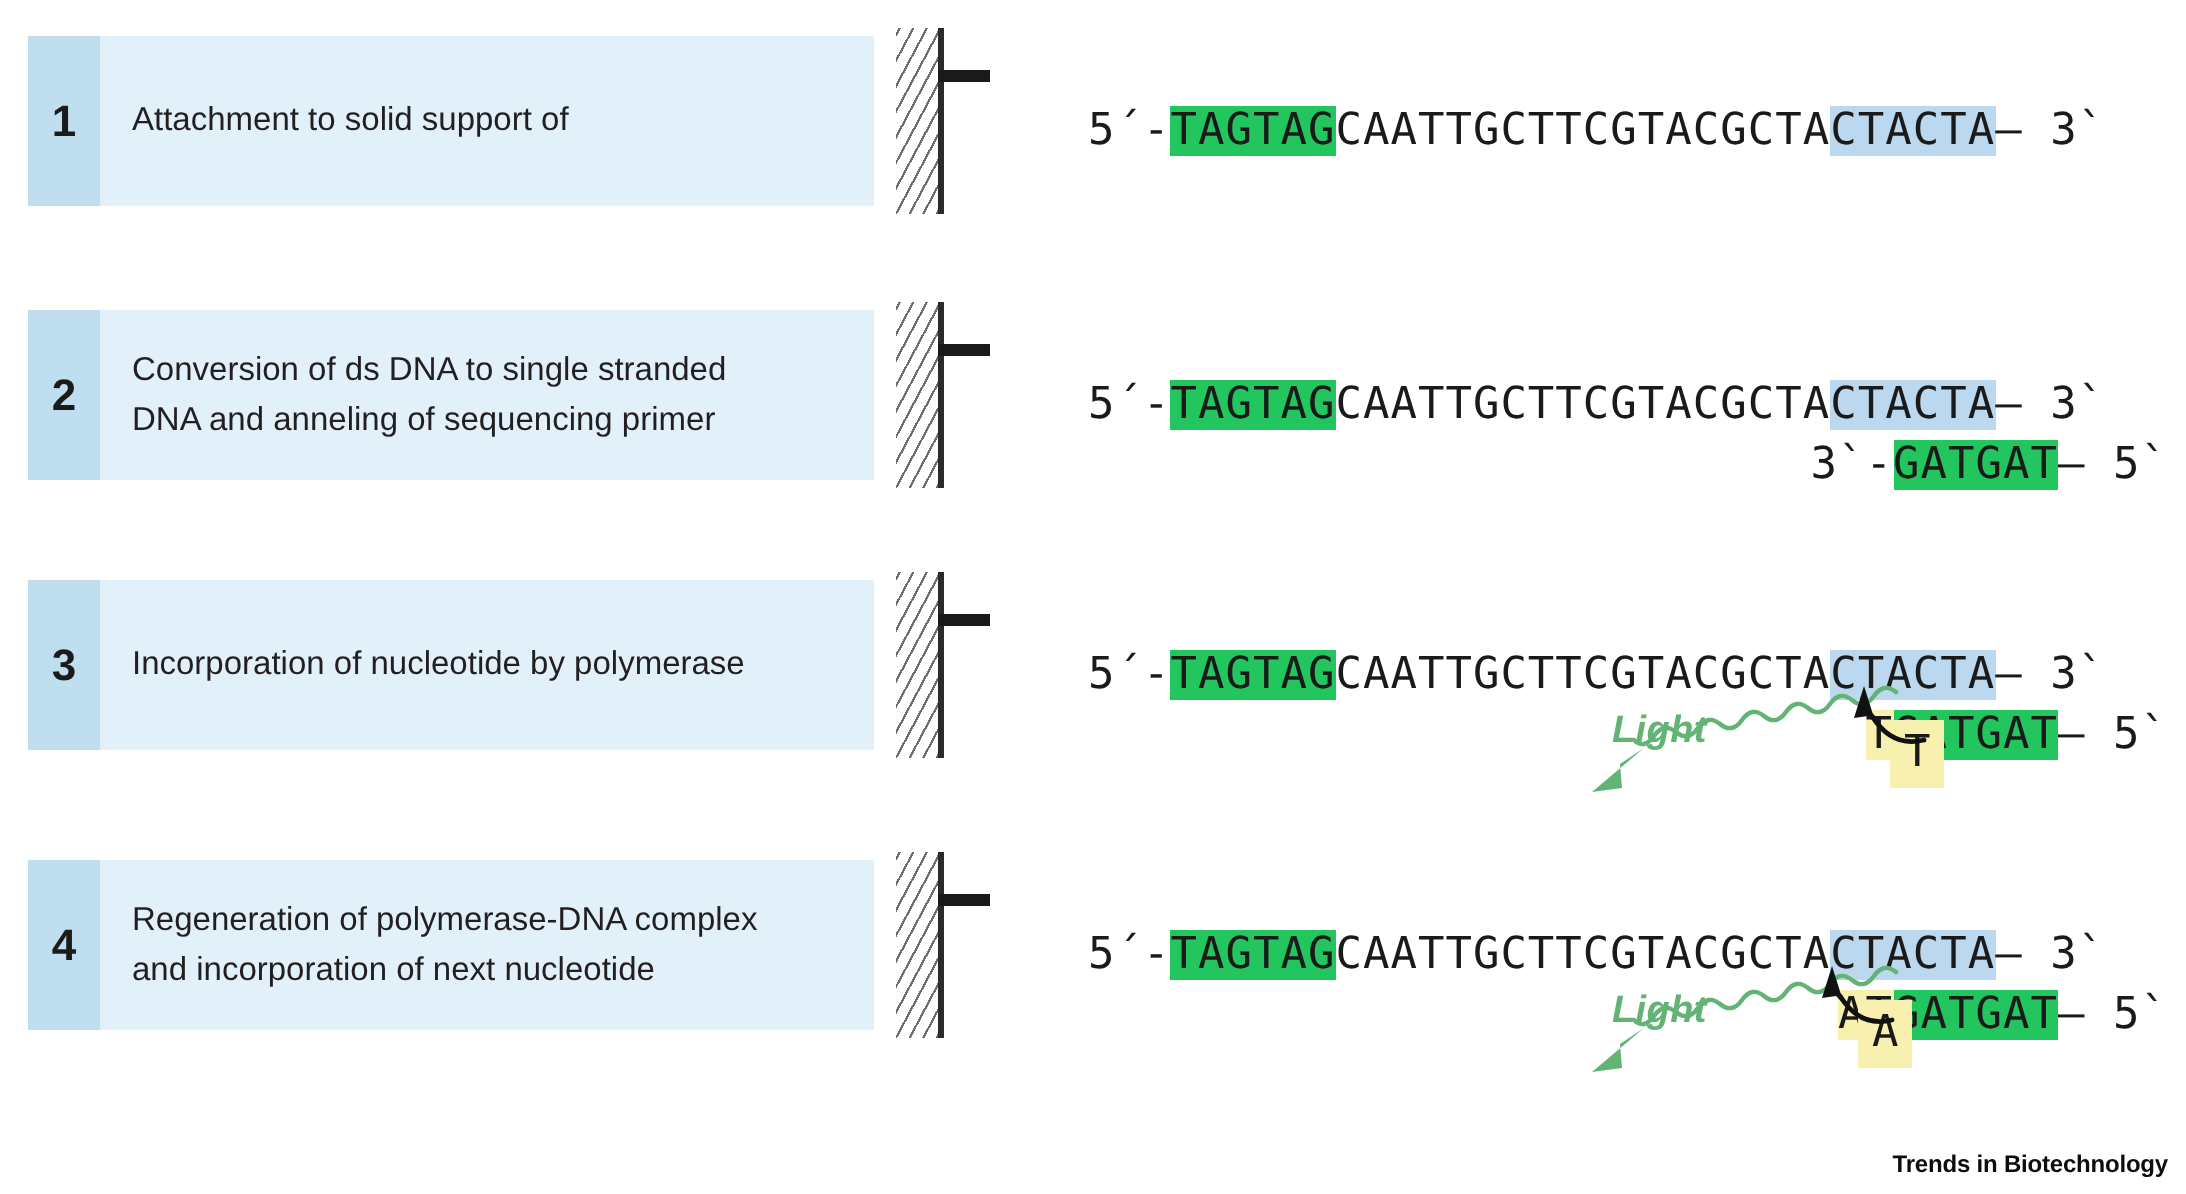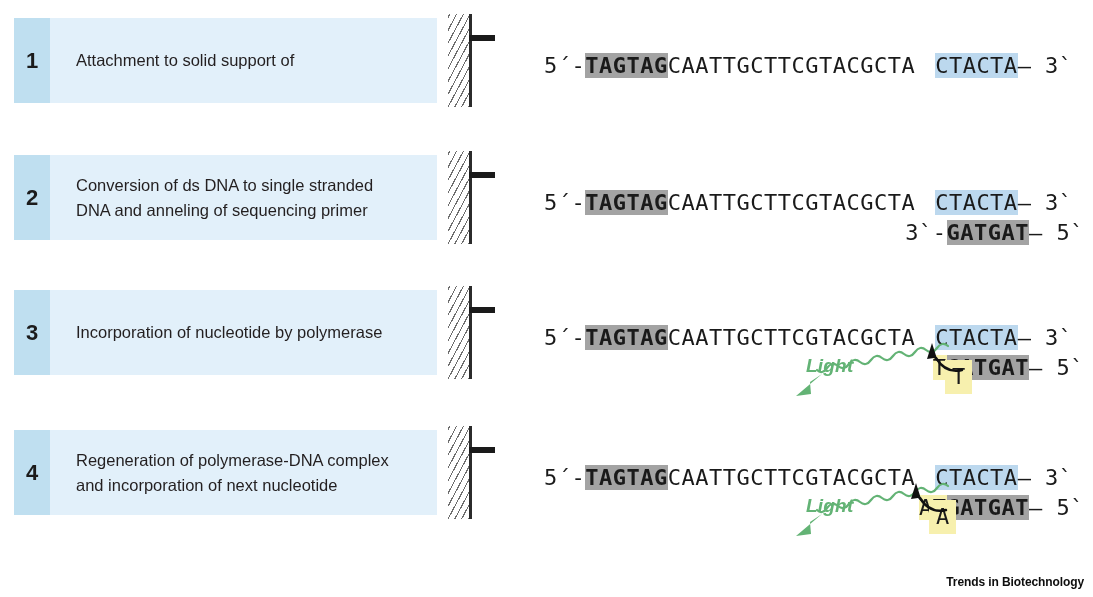--- a/index.html
+++ b/index.html
@@ -47,21 +47,21 @@
     font-size: 22px;
     font-weight: bold;
     color: #1b1b1b;
     flex: none;
   }
   .panel-text {
     flex: 1;
     display: flex;
     flex-direction: column;
     justify-content: center;
-    padding-left: 26px;
+    padding-left: 16px;
     padding-right: 10px;
     font-size: 16.5px;
     line-height: 1.47;
     color: #231f20;
   }
   .panel-text span { display: block; white-space: nowrap; }
 
   
   .wall {
     position: absolute;
@@ -90,22 +90,22 @@
   
   .seqline {
     position: absolute;
     font-family: "DejaVu Sans Mono", monospace;
     font-size: 22px;
     line-height: 30px;
     white-space: pre;
     color: #1a1a1a;
     letter-spacing: 0.5px;
   }
-  .hl-pink   { background: #a3a3a3; font-weight: bold; }
-  .hl-blue   { background: #bcd8ee; margin-left: 20px; }
+  .hl-pink   { background: #22c55e; }
+  .hl-blue   { background: #bcd8ee; }
   .hl-yellow { background: #f7f0ae; }
   .end-label { letter-spacing: 0.5px; }
 
   
   .light-label {
     position: absolute;
     font-family: "Liberation Sans", sans-serif;
     font-style: italic;
     font-weight: bold;
     font-size: 19px;

